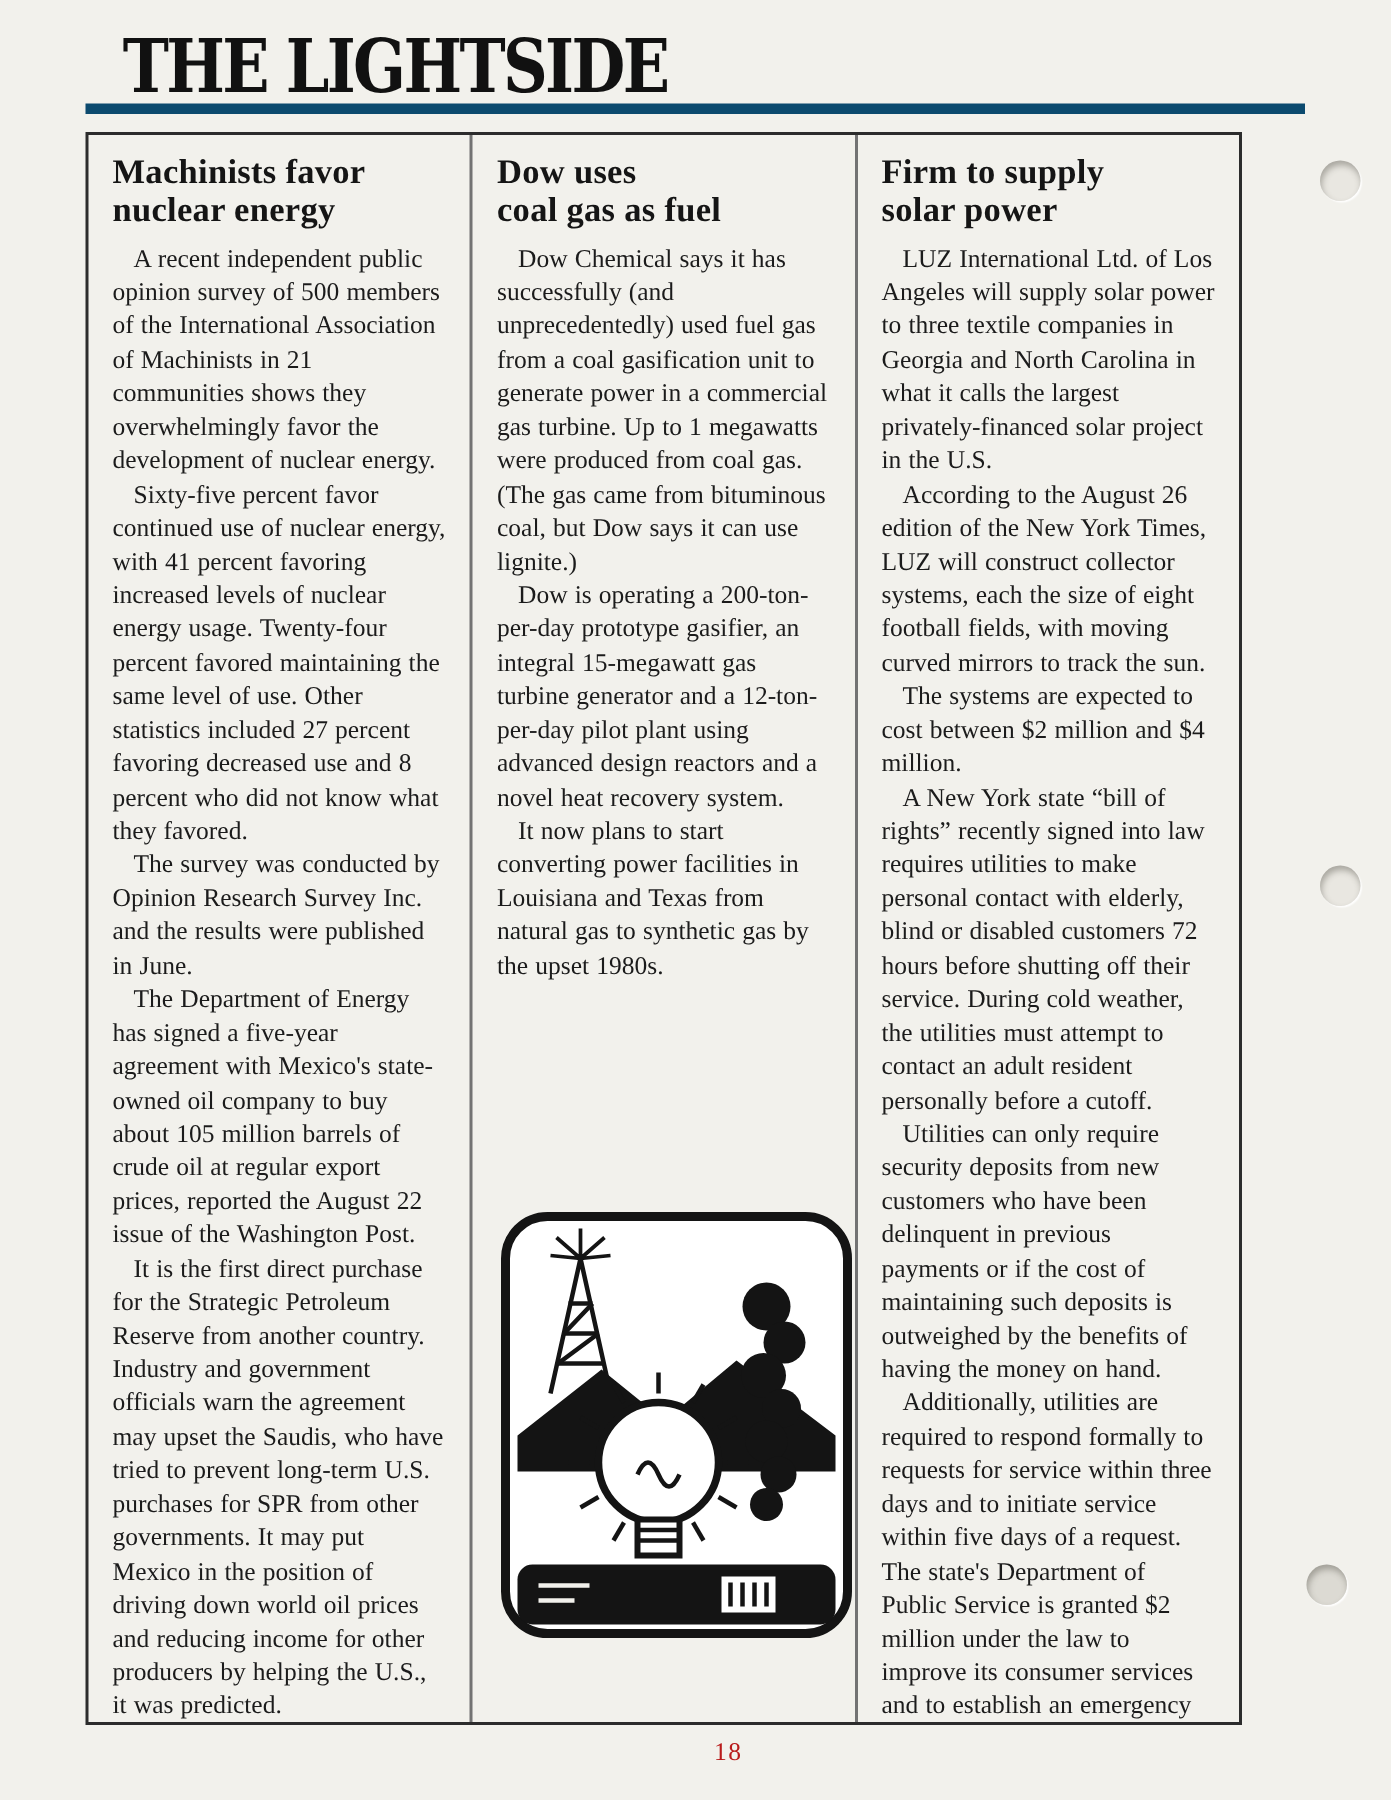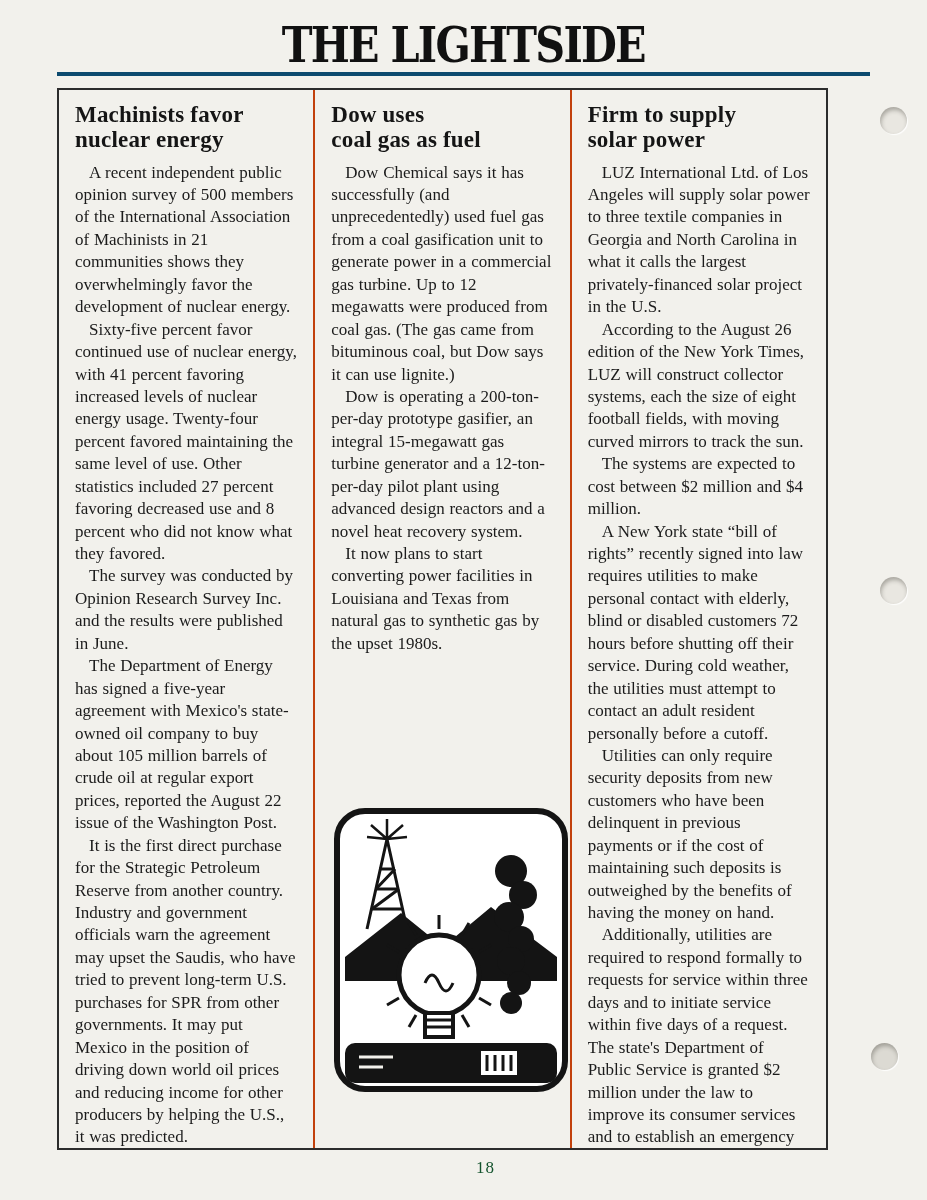--- a/index.html
+++ b/index.html
@@ -6,22 +6,22 @@
   html,body { width:927px; height:1200px; }
   body {
     background:#f2f1ec;
     font-family:"Liberation Serif","DejaVu Serif",serif;
     color:#1b1b1b;
     position:relative;
     overflow:hidden;
   }
   .masthead {
     margin:16px 57px 0 57px;
-    border-bottom:4px solid #0c4a6e;
-    text-align:center;
+    border-bottom:7px solid #0c4a6e;
+    text-align:left;
     height:60px;
   }
   .masthead h1 {
     display:inline-block;
     font-family:"DejaVu Serif","Liberation Serif",serif;
     font-weight:bold;
     font-size:47px;
     letter-spacing:-2px;
     line-height:62px;
     transform:scaleX(0.88) scaleY(1.05);
@@ -34,21 +34,21 @@
     width:771px; height:1062px;
     border:2px solid #2c2c2c;
     display:flex;
     align-items:stretch;
   }
   .col {
     flex:1 1 0;
     padding:8px 16px 10px 16px;
     overflow:hidden;
   }
-  .col + .col { border-left:2px solid #c2410c; }
+  .col + .col { border-left:2px solid #737373; }
   h2.headline {
     font-size:23px;
     line-height:1.1;
     font-weight:bold;
     white-space:pre-line;
     letter-spacing:0.2px;
     color:#151515;
     margin:16px 0 9px 0;
   }
   .col article:first-child h2.headline { margin-top:4px; }
@@ -64,21 +64,21 @@
     width:240px;
     text-align:center;
   }
   .page-number {
     position:absolute;
     left:0; top:1158px;
     width:100%;
     text-align:center;
     font-size:17px;
     letter-spacing:1px;
-    color:#14532d;
+    color:#b91c1c;
     padding-left:44px;
   }
   .punch {
     position:absolute;
     width:27px; height:27px;
     border-radius:50%;
     background:#e9e7e1;
     box-shadow:inset 1px 3px 4px rgba(90,88,80,0.45), 1px 1px 1px rgba(255,255,255,0.9);
   }
   .punch-1 { left:880px; top:107px; }
@@ -105,21 +105,21 @@
     <article>
       <p class="body-text">The Department of Energy has signed a five-year agreement with Mexico's state-owned oil company to buy about 105 million barrels of crude oil at regular export prices, reported the August 22 issue of the Washington Post.</p>
       <p class="body-text">It is the first direct purchase for the Strategic Petroleum Reserve from another country. Industry and government officials warn the agreement may upset the Saudis, who have tried to prevent long-term U.S. purchases for SPR from other governments. It may put Mexico in the position of driving down world oil prices and reducing income for other producers by helping the U.S., it was predicted.</p>
     </article>
   </div>
 
   <div class="col">
     <article>
       <h2 class="headline">Dow uses
 coal gas as fuel</h2>
-      <p class="body-text">Dow Chemical says it has successfully (and unprecedentedly) used fuel gas from a coal gasification unit to generate power in a commercial gas turbine. Up to 12 megawatts were produced from coal gas. (The gas came from bituminous coal, but Dow says it can use lignite.)</p>
+      <p class="body-text">Dow Chemical says it has successfully (and unprecedentedly) used fuel gas from a coal gasification unit to generate power in a commercial gas turbine. Up to 1 megawatts were produced from coal gas. (The gas came from bituminous coal, but Dow says it can use lignite.)</p>
       <p class="body-text">Dow is operating a 200-ton-per-day prototype gasifier, an integral 15-megawatt gas turbine generator and a 12-ton-per-day pilot plant using advanced design reactors and a novel heat recovery system.</p>
       <p class="body-text">It now plans to start converting power facilities in Louisiana and Texas from natural gas to synthetic gas by the upset 1980s.</p>
     </article>
     <div class="illustration-wrap">
       <svg width="240" height="290" viewBox="0 0 240 290" aria-hidden="true">
         <rect x="6" y="6" width="228" height="278" rx="28" fill="#ffffff" stroke="#141414" stroke-width="6"></rect>
 
         <g stroke="#141414" stroke-width="2.5" fill="none">
           <path d="M56 34 L56 14 M56 34 L40 20 M56 34 L72 20 M56 34 L36 32 M56 34 L76 32"></path>
         </g>

